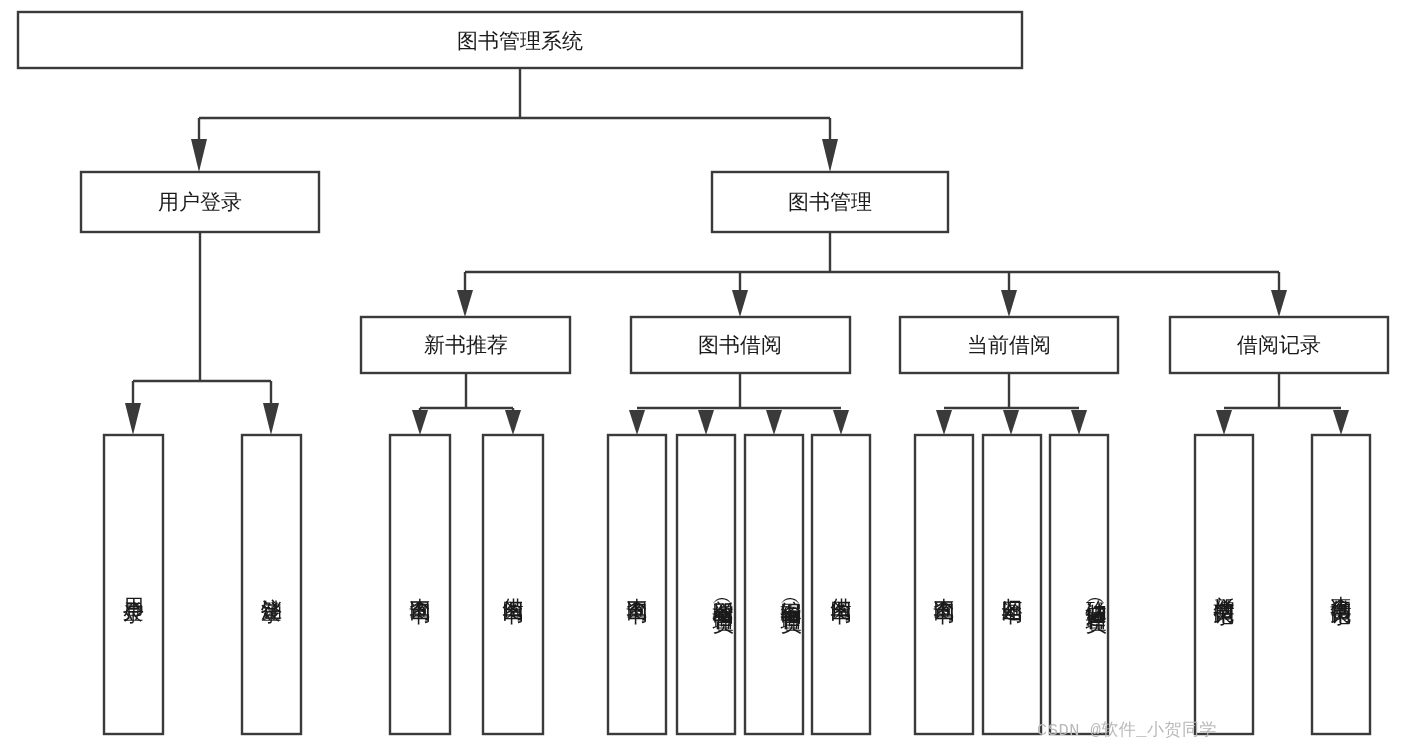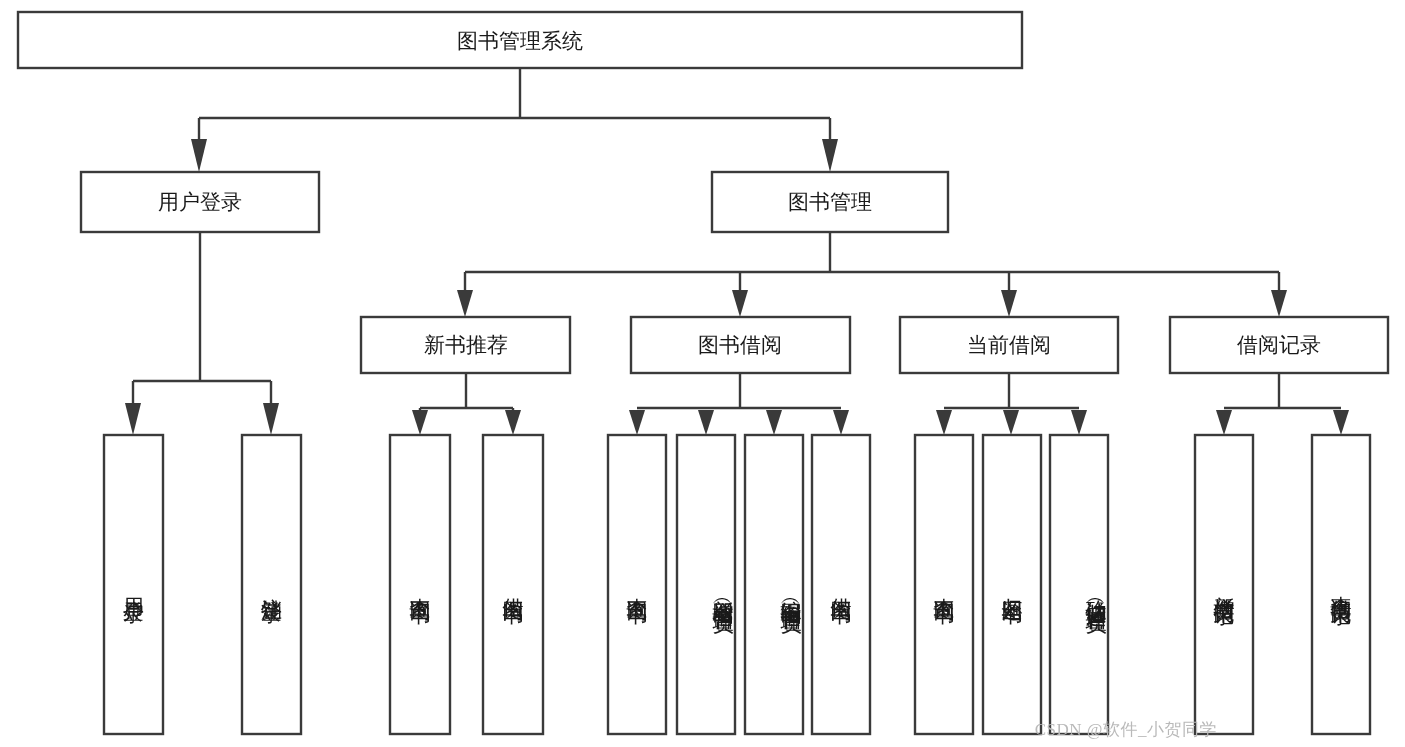--- a/index.html
+++ b/index.html
@@ -60,21 +60,21 @@
     align-items: center;
     justify-content: center;
     text-align: center;
     white-space: nowrap;
     pointer-events: none;
   }
   .watermark {
     position: absolute;
     right: 12px;
     bottom: 6px;
-    font-family: Liberation Serif, serif;
+    font-family: Liberation Mono, monospace;
     font-size: 17px;
     color: #b9b9b9;
     letter-spacing: 0.5px;
     white-space: nowrap;
   }
 </style>
 </head>
 <body>
 
 <div id="diagram-root">

